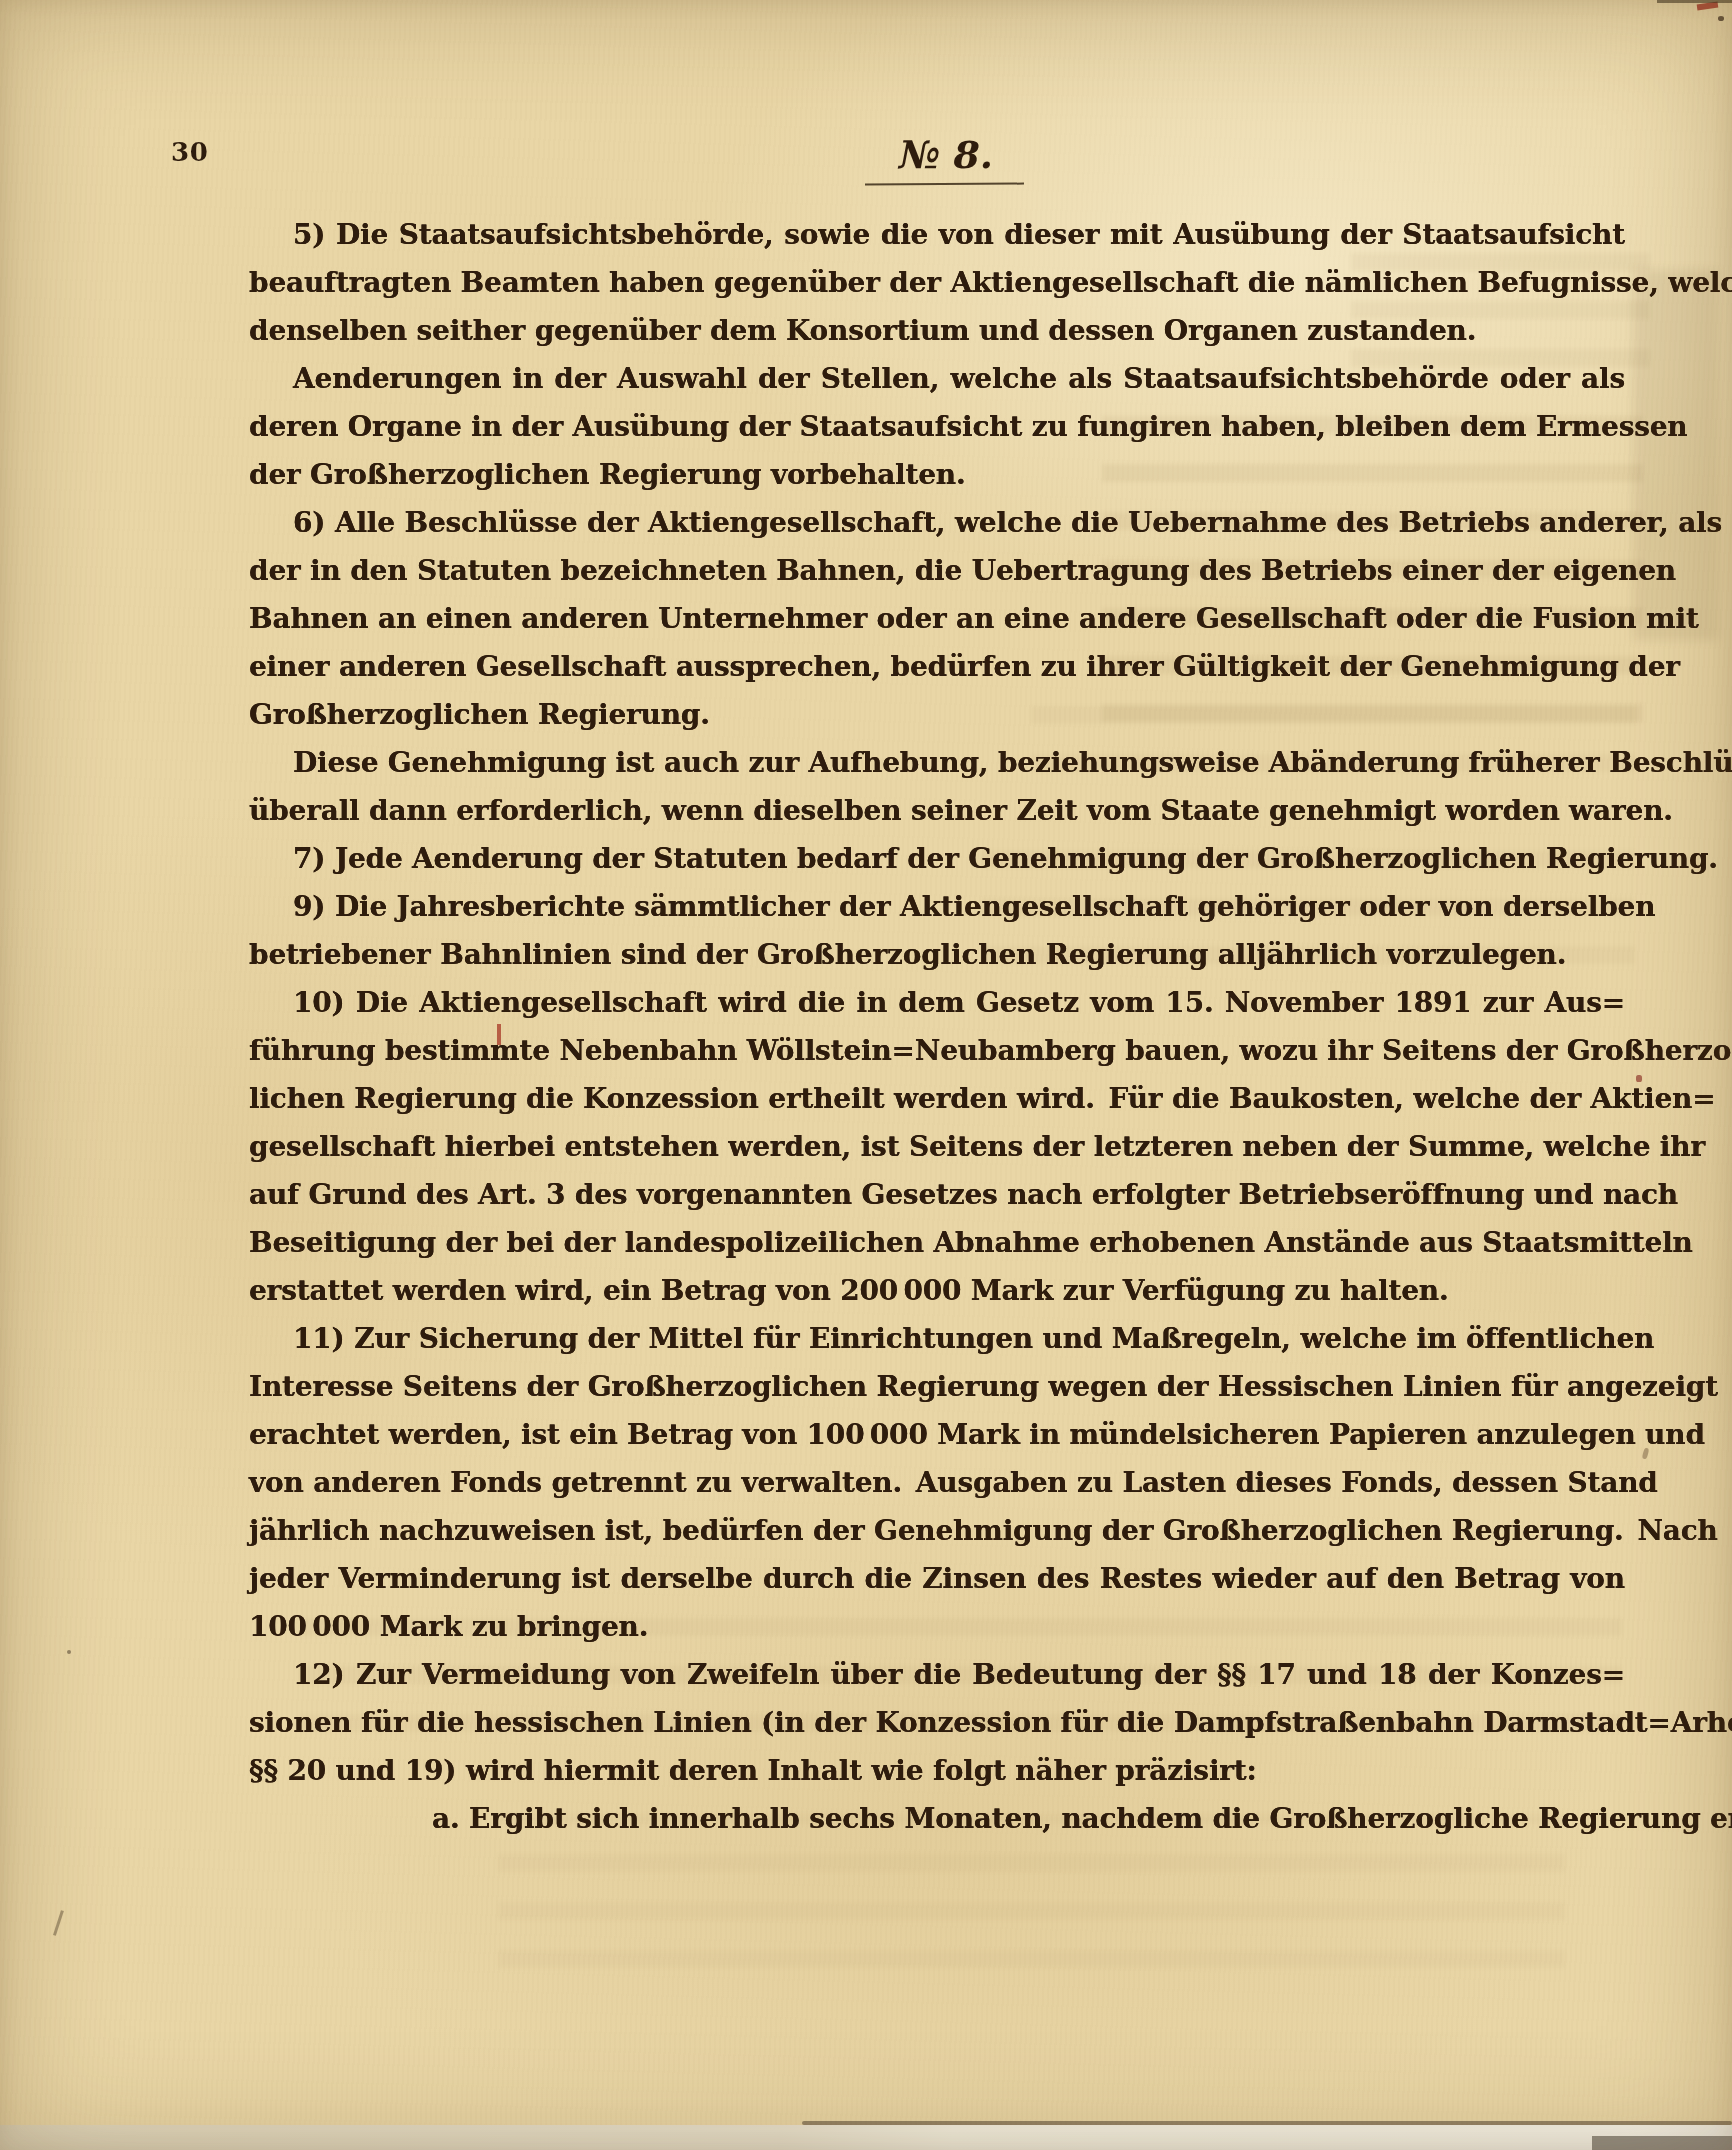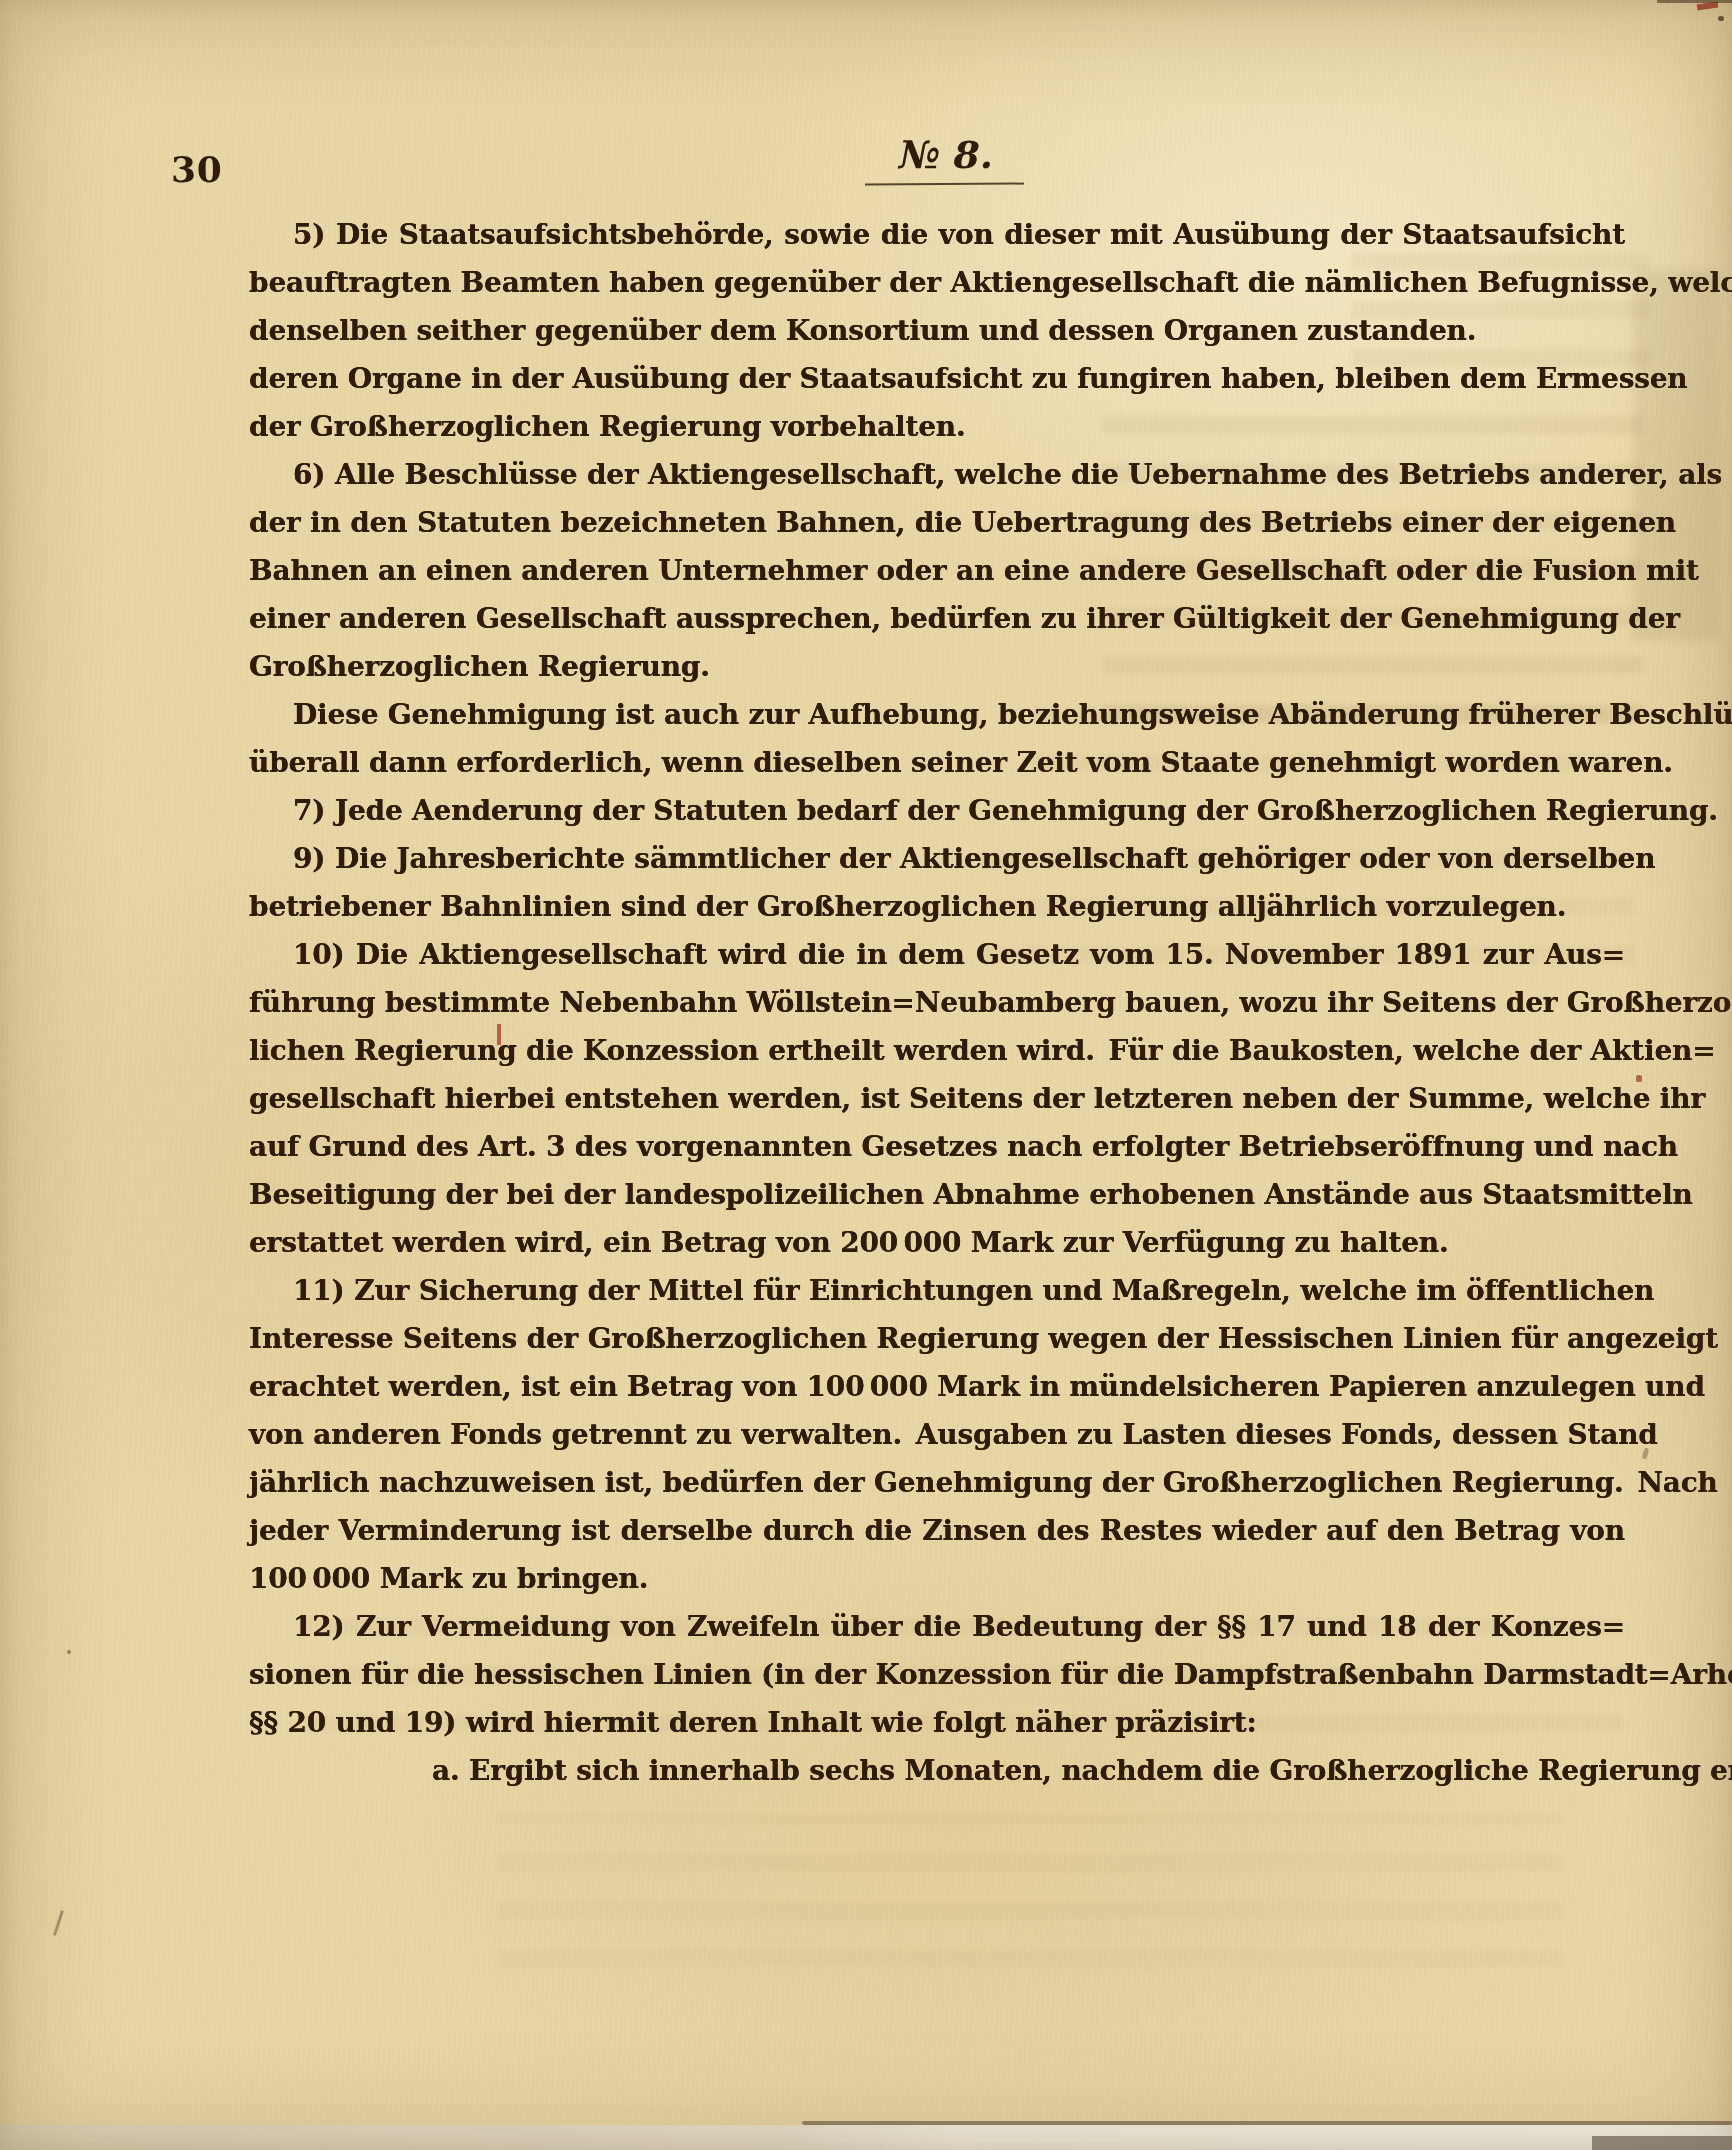--- a/index.html
+++ b/index.html
@@ -17,21 +17,21 @@
       radial-gradient(996px 569px at 55% 85%, rgba(190,156,92,.15), transparent 65%),
       radial-gradient(498px 356px at 90% 60%, rgba(200,170,110,.12), transparent 60%),
       repeating-linear-gradient(93deg, rgba(120,90,40,.025) 0 2.1px, transparent 2.1px 5px);
   }
   .vignette{
     position:absolute;inset:0;pointer-events:none;
     box-shadow: inset 0 0 114px rgba(92,64,26,.28), inset 0 0 21.3px rgba(92,64,26,.12);
   }
   .page-number{
     position:absolute;left:171px;top:137px;
-    font-size:36px;font-weight:700;letter-spacing:0.7px;margin-top:11px;
+    font-size:26px;font-weight:700;letter-spacing:0.7px;
   }
   .issue-header{
     position:absolute;left:768px;top:132px;width:356px;
     text-align:center;font-size:38px;font-weight:700;font-style:italic;
   }
   .header-underline{
     position:absolute;left:865px;top:183px;width:159px;height:2.1px;
     background:#3a2a17;opacity:.85;transform:rotate(-.3deg);
   }
   .text-block{
@@ -78,20 +78,21 @@
 <div class="issue-header">№ 8.</div>
 <div class="header-underline"></div>
 
 <div class="text-block">
     <div class="paragraph">
       <div class="line ind-num">5) Die Staatsaufsichtsbehörde, sowie die von dieser mit Ausübung der Staatsaufsicht</div>
       <div class="line">beauftragten Beamten haben gegenüber der Aktiengesellschaft die nämlichen Befugnisse, welche</div>
       <div class="line no-j">denselben seither gegenüber dem Konsortium und dessen Organen zustanden.</div>
     </div>
     <div class="paragraph">
+      <div class="line ind-num">Aenderungen in der Auswahl der Stellen, welche als Staatsaufsichtsbehörde oder als</div>
       <div class="line">deren Organe in der Ausübung der Staatsaufsicht zu fungiren haben, bleiben dem Ermessen</div>
       <div class="line no-j">der Großherzoglichen Regierung vorbehalten.</div>
     </div>
     <div class="paragraph">
       <div class="line ind-num">6) Alle Beschlüsse der Aktiengesellschaft, welche die Uebernahme des Betriebs anderer, als</div>
       <div class="line">der in den Statuten bezeichneten Bahnen, die Uebertragung des Betriebs einer der eigenen</div>
       <div class="line">Bahnen an einen anderen Unternehmer oder an eine andere Gesellschaft oder die Fusion mit</div>
       <div class="line">einer anderen Gesellschaft aussprechen, bedürfen zu ihrer Gültigkeit der Genehmigung der</div>
       <div class="line no-j">Großherzoglichen Regierung.</div>
     </div>

